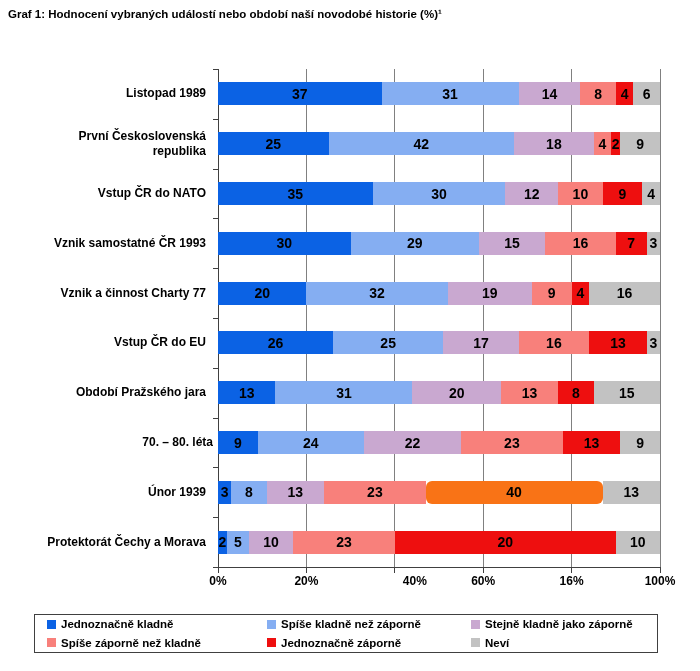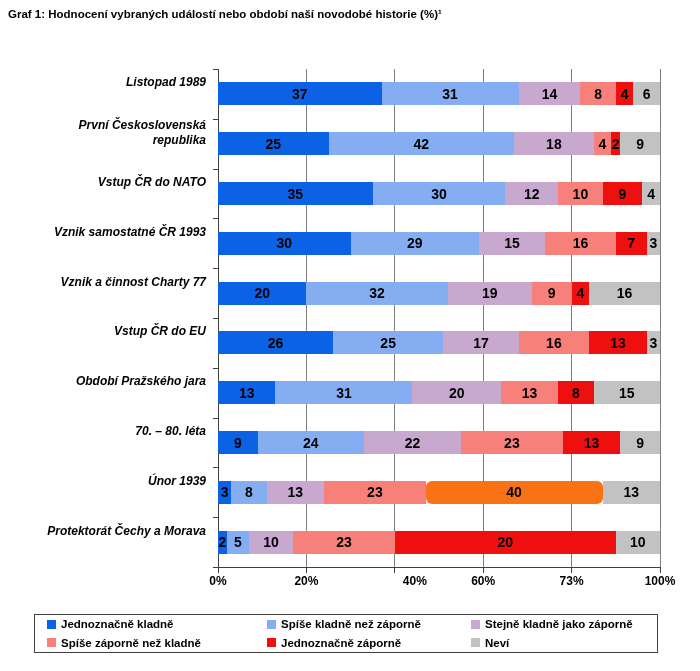--- a/index.html
+++ b/index.html
@@ -63,24 +63,23 @@
   .xtick {
     position: absolute;
     bottom: -6px;
     width: 1px;
     height: 6px;
     background: #404040;
   }
   #row-labels {
     position: absolute;
     left: 0;
-    top: 58px;
+    top: 69px;
     width: 210px;
     height: 498px;
-    font-style: italic;
   }
   .row-label {
     position: absolute;
     left: 0;
     width: 206px;
     display: flex;
     align-items: center;
     justify-content: flex-end;
     text-align: right;
     font-size: 12px;
@@ -159,21 +158,21 @@
   <div id="chart-title">Graf 1: Hodnocení vybraných událostí nebo období naší novodobé historie (%)¹</div>
   <div id="row-labels">
       <div class="row-label" style="top: 0px; height: 49.8px;">Listopad 1989</div>
       <div class="row-label" style="top: 49.8px; height: 49.8px;">První Československá
 republika</div>
       <div class="row-label" style="top: 99.6px; height: 49.8px;">Vstup ČR do NATO</div>
       <div class="row-label" style="top: 149.4px; height: 49.8px;">Vznik samostatné ČR 1993</div>
       <div class="row-label" style="top: 199.2px; height: 49.8px;">Vznik a činnost Charty 77</div>
       <div class="row-label" style="top: 249px; height: 49.8px;">Vstup ČR do EU</div>
       <div class="row-label" style="top: 298.8px; height: 49.8px;">Období Pražského jara</div>
-      <div class="row-label" style="top: 348.6px; height: 49.8px;">70. – 80. léta</div>
+      <div class="row-label" style="top: 348.6px; height: 49.8px; padding-left: 7px;">70. – 80. léta</div>
       <div class="row-label" style="top: 398.4px; height: 49.8px;">Únor 1939</div>
       <div class="row-label" style="top: 448.2px; height: 49.8px;">Protektorát Čechy a Morava</div>
     </div>
   <div id="plot">
     <div class="x-axis-line"></div>
   <div class="gridline axis-line" style="left: calc(0% - 0.5px);"></div>
       <div class="xtick" style="left: calc(0% - 0.5px);"></div>
       <div class="gridline" style="left: calc(20% - 0.5px);"></div>
       <div class="xtick" style="left: calc(20% - 0.5px);"></div>
       <div class="gridline" style="left: calc(40% - 0.5px);"></div>
@@ -274,21 +273,21 @@
         <div class="seg" style="width: 23%; background: rgb(248, 128, 123);">23</div>
         <div class="seg" style="width: 50%; background: rgb(238, 15, 15);">20</div>
         <div class="seg" style="width: 10%; background: rgb(194, 194, 194);">10</div>
       </div>
     </div>
   <div id="x-axis-labels">
       <span class="x-label" style="left: 0px;">0%</span>
       <span class="x-label" style="left: 88.4px;">20%</span>
       <span class="x-label" style="left: 176.8px; margin-left: 20px;">40%</span>
       <span class="x-label" style="left: 265.2px;">60%</span>
-      <span class="x-label" style="left: 353.6px;">73%</span>
+      <span class="x-label" style="left: 353.6px;">16%</span>
       <span class="x-label" style="left: 442px;">100%</span>
     </div>
   <div id="legend">
       <div class="legend-item">
         <span class="swatch" style="background: rgb(11, 98, 228);"></span>
         <span>Jednoznačně kladně</span>
       </div>
       <div class="legend-item">
         <span class="swatch" style="background: rgb(133, 174, 242);"></span>
         <span>Spíše kladně než záporně</span>

